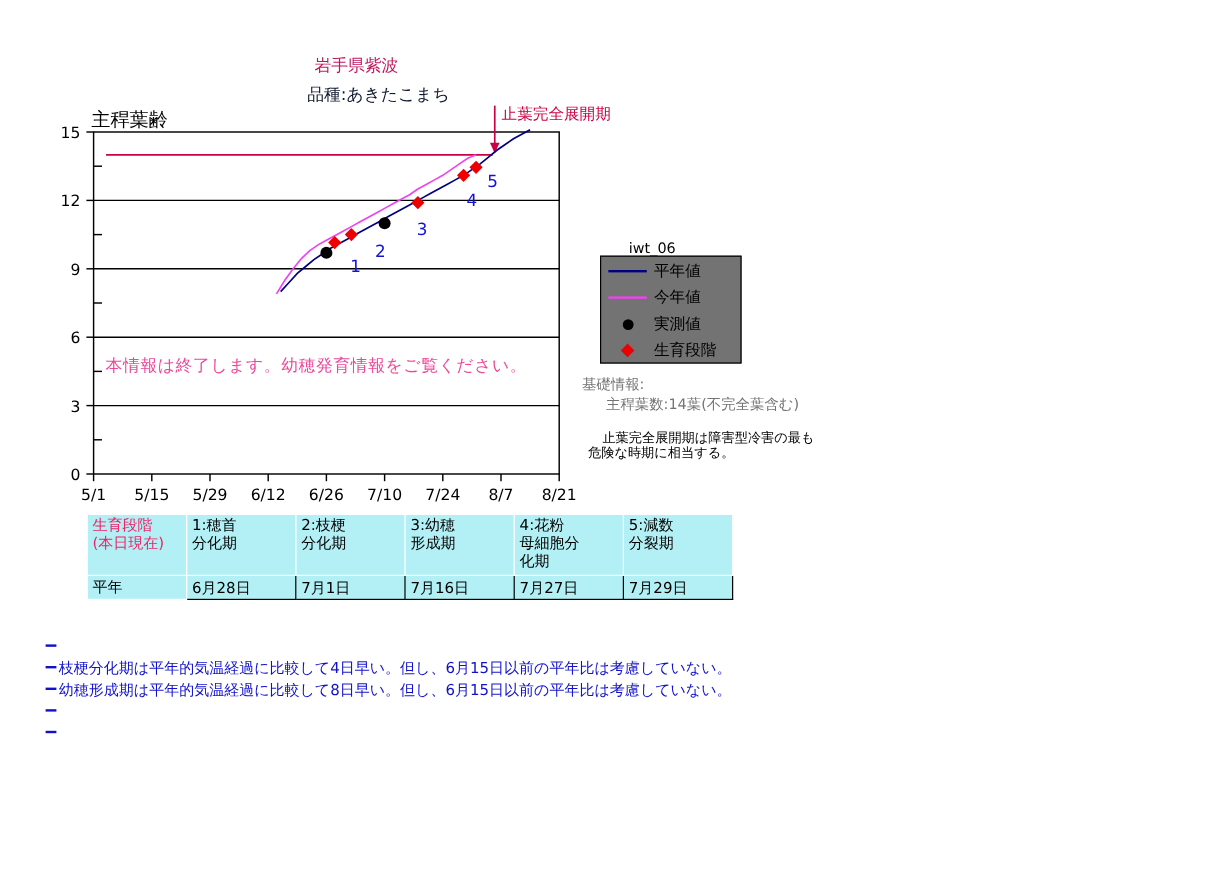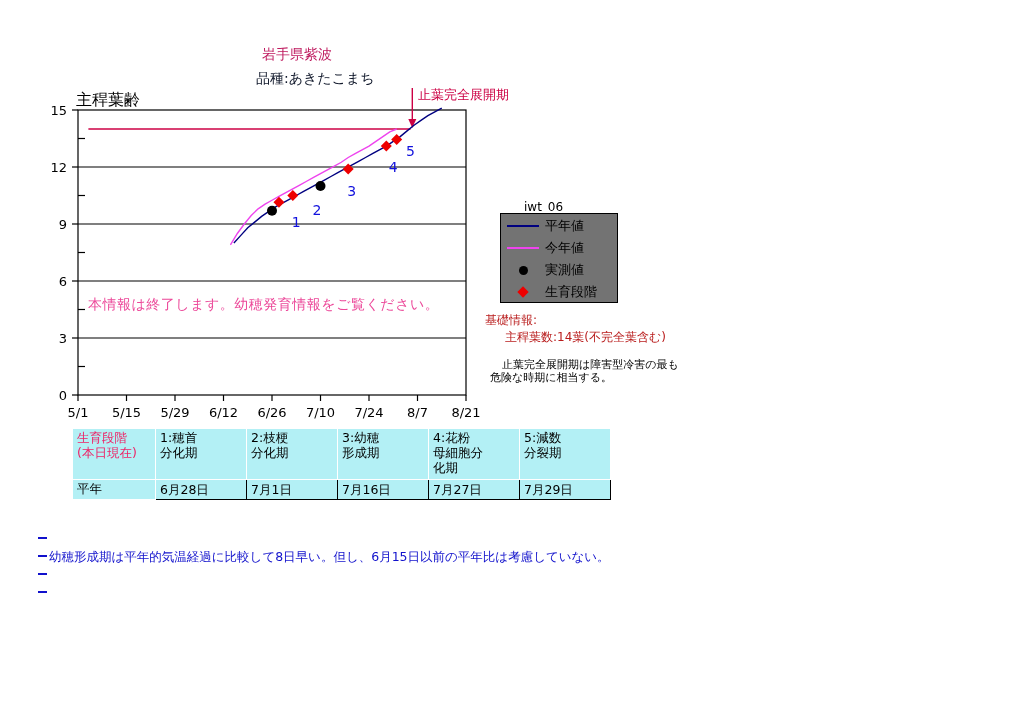--- a/index.html
+++ b/index.html
@@ -98,21 +98,21 @@
     transform: rotate(45deg);
   }
   .legend-text {
     font-size: 13px; color: #000000;
     white-space: nowrap;
   }
 
   
   #basic-info {
     left: 485px; top: 312px;
-    font-size: 12px; color: #b91c1c;
+    font-size: 12px; color: #737373;
     line-height: 17px;
     white-space: nowrap;
   }
   #basic-info .indent { padding-left: 20px; }
   #risk-note {
     left: 490px; top: 358px;
     font-size: 11px; color: #000000;
     line-height: 13px;
     white-space: nowrap;
   }
@@ -315,16 +315,17 @@
         <td class="cell">7月1日</td>
         <td class="cell">7月16日</td>
         <td class="cell">7月27日</td>
         <td class="cell">7月29日</td>
       </tr>
     </tbody>
 </table>
 
 <div class="abs" id="notes">
     <div class="note-line"><span class="note-dash"></span></div>
+    <div class="note-line"><span class="note-dash"></span><span>枝梗分化期は平年的気温経過に比較して4日早い。但し、6月15日以前の平年比は考慮していない。</span></div>
     <div class="note-line"><span class="note-dash"></span><span>幼穂形成期は平年的気温経過に比較して8日早い。但し、6月15日以前の平年比は考慮していない。</span></div>
     <div class="note-line"><span class="note-dash"></span></div>
     <div class="note-line"><span class="note-dash"></span><span></span></div>
   </div>
 
 </body></html>

